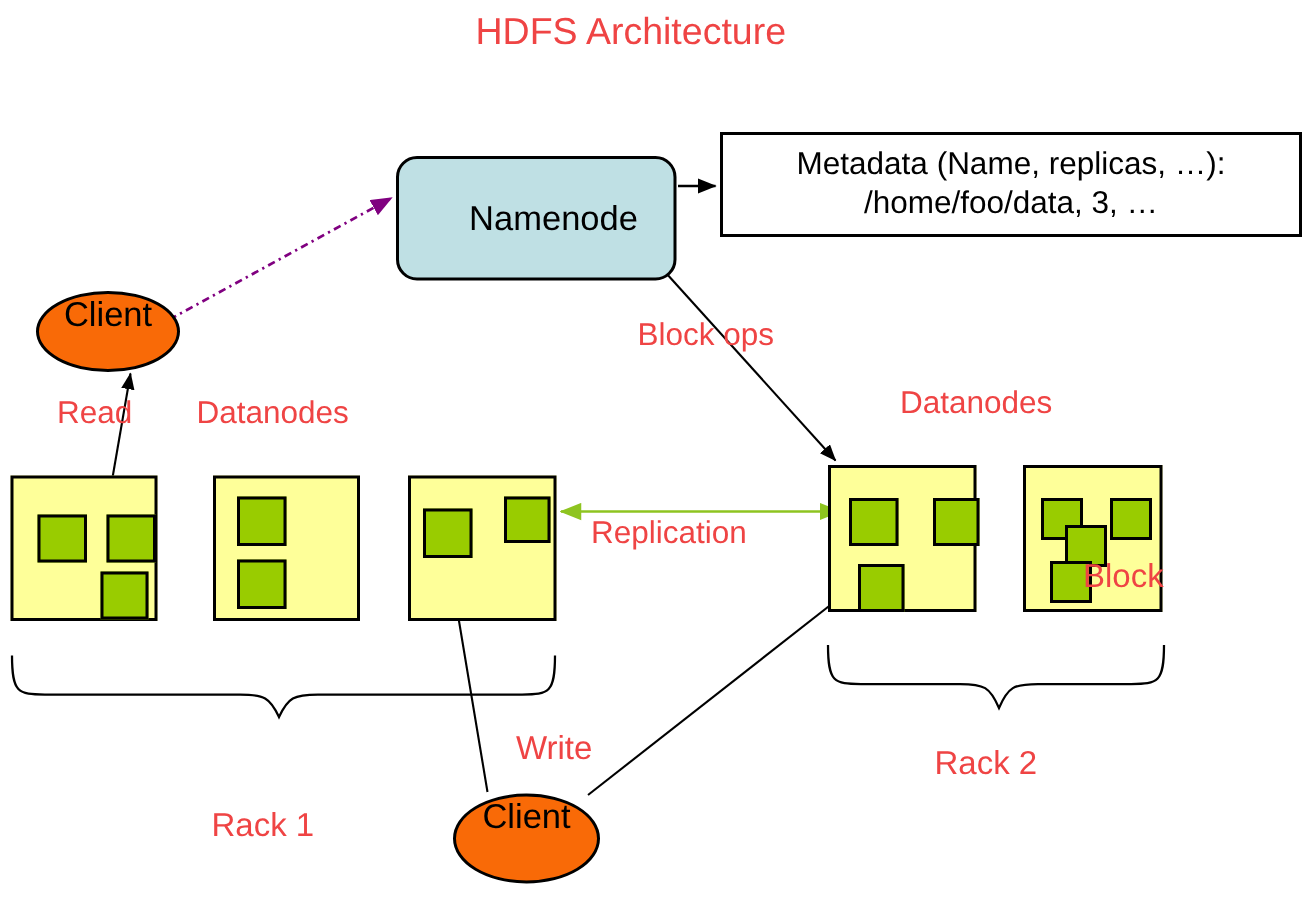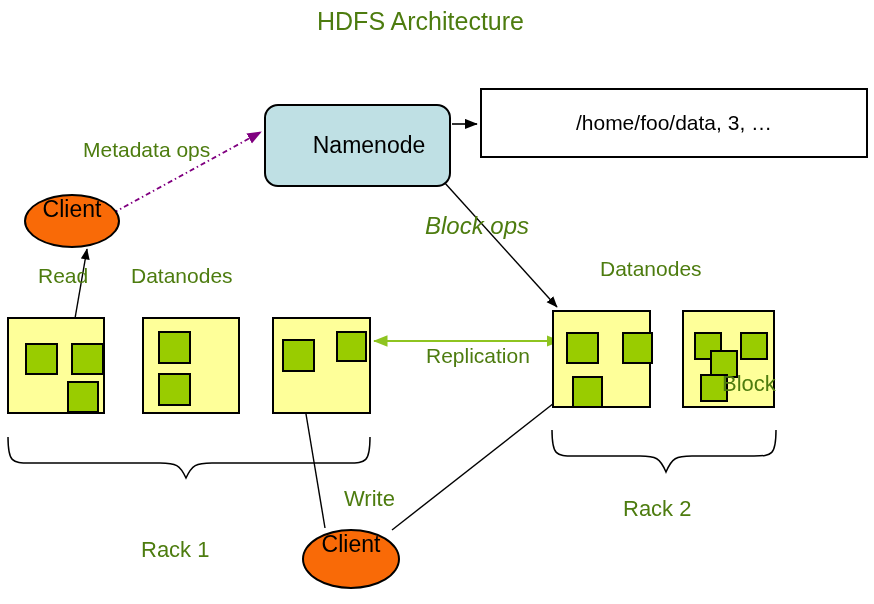--- a/index.html
+++ b/index.html
@@ -16,35 +16,35 @@
     font-family: "Liberation Sans", sans-serif;
   }
   #svg-layer {
     position: absolute;
     left: 0; top: 0;
     width: 874px;
     height: 604px;
   }
   .lbl {
     position: absolute;
-    color: #4d7c0f;
+    color: #ef4444;
     white-space: nowrap;
     line-height: 1.05;
   }
   #title {
     font-size: 25px;
     left: 317px;
     top: 8px;
   }
   #meta-ops-label { font-size: 21px; left: 83px;  top: 139px; }
-  #block-ops-label{ font-size: 24px; left: 425px; top: 213px; font-style: italic; }
+  #block-ops-label{ font-size: 21px; left: 425px; top: 213px; }
   #read-label     { font-size: 21px; left: 38px;  top: 265px; }
   #dn-left-label  { font-size: 21px; left: 131px; top: 265px; }
   #dn-right-label { font-size: 21px; left: 600px; top: 258px; }
-  #replication-label { font-size: 21px; left: 394px; top: 345px; margin-left: 32px; }
+  #replication-label { font-size: 21px; left: 394px; top: 345px; }
   #blocks-label   { font-size: 22px; left: 722px; top: 372px; }
   #rack1-label    { font-size: 22px; left: 141px; top: 497px; margin-top: 41px; }
   #rack2-label    { font-size: 22px; left: 623px; top: 497px; }
   #write-label    { font-size: 22px; left: 344px; top: 487px; }
 
   .node-box {
     position: absolute;
     box-sizing: border-box;
     border: 2px solid #000000;
   }
@@ -147,20 +147,21 @@
              C672,458 676,456 692,456 L754,456 C772,456 776,455 776,430" fill="none" stroke="#000000" stroke-width="1.5"></path>
   </svg>
 
   <div class="lbl" id="title">HDFS Architecture</div>
 
   <div class="node-box" id="namenode-box">
     <span>Namenode</span>
   </div>
 
   <div class="node-box" id="metadata-box">
+    <span>Metadata (Name, replicas, …):</span>
     <span>/home/foo/data, 3, …</span>
   </div>
 
   <div class="client-ellipse" id="client-top">
     <span>Client</span>
   </div>
   <div class="client-ellipse" id="client-bottom">
     <span>Client</span>
   </div>
 
@@ -183,21 +184,20 @@
     <div class="block" style="left:68px;top:20px;width:31px;height:32px;"></div>
     <div class="block" style="left:18px;top:64px;width:31px;height:32px;"></div>
   </div>
   <div class="datanode" id="dn5">
     <div class="block" style="left:10px;top:20px;width:28px;height:28px;"></div>
     <div class="block" style="left:56px;top:20px;width:28px;height:28px;"></div>
     <div class="block" style="left:26px;top:38px;width:28px;height:28px;"></div>
     <div class="block" style="left:16px;top:62px;width:28px;height:28px;"></div>
   </div>
 
-  <div class="lbl" id="meta-ops-label">Metadata ops</div>
   <div class="lbl" id="block-ops-label">Block ops</div>
   <div class="lbl" id="read-label">Read</div>
   <div class="lbl" id="dn-left-label">Datanodes</div>
   <div class="lbl" id="dn-right-label">Datanodes</div>
   <div class="lbl" id="replication-label">Replication</div>
   <div class="lbl" id="blocks-label">Block</div>
   <div class="lbl" id="write-label">Write</div>
   <div class="lbl" id="rack1-label">Rack 1</div>
   <div class="lbl" id="rack2-label">Rack 2</div>
 

